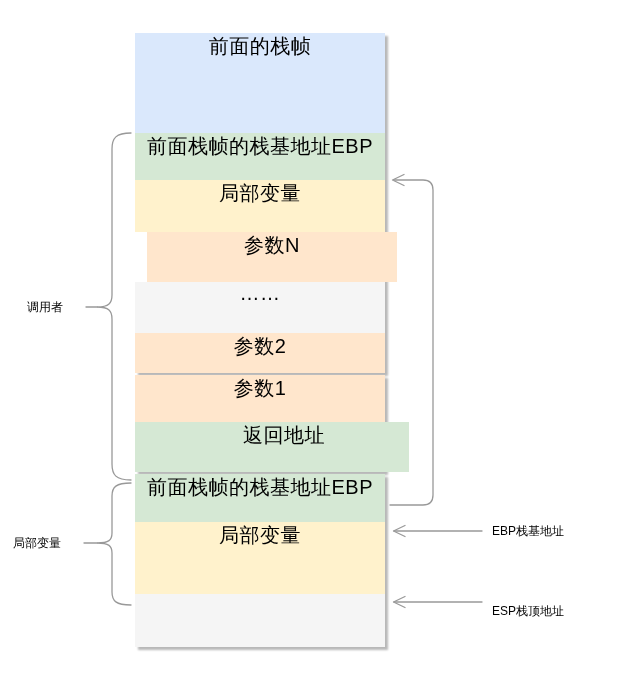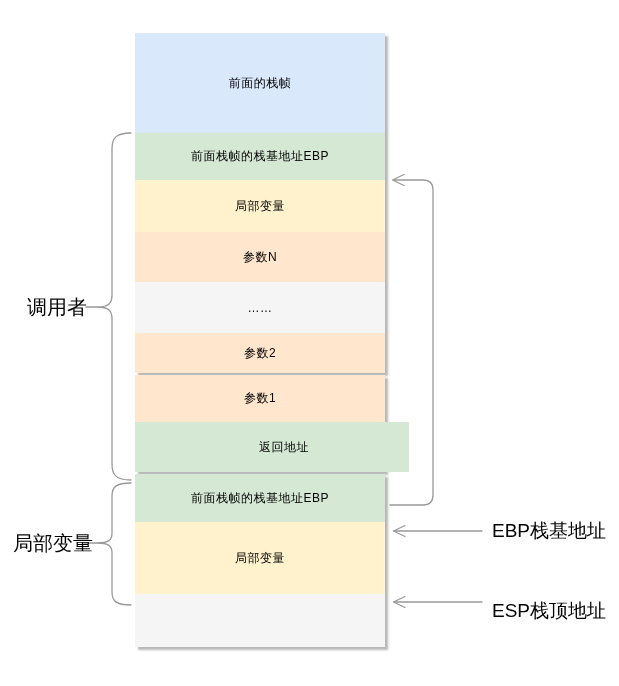--- a/index.html
+++ b/index.html
@@ -7,50 +7,50 @@
   .canvas {
     position:relative; width:619px; height:686px; overflow:hidden;
     background:#ffffff;
     font-family:"Liberation Sans", sans-serif;
     color:var(--text);
   }
   .stack { position:absolute; left:135px; top:33px; width:250px; }
   .group { box-shadow:2.5px 2.5px 2px rgba(0,0,0,0.28); }
   .group + .group { margin-top:2px; }
   .box {
-    width:100%; display:flex; align-items:center; justify-content:center;
-    font-size:12px; color:var(--text); letter-spacing:0.5px;
+    width:100%; display:flex; justify-content:center;
+    font-size:20px; color:var(--text); letter-spacing:0.5px;
   }
   .overlay { position:absolute; left:0; top:0; pointer-events:none; }
   .side-label {
-    position:absolute; font-size:20px; line-height:18px; height:18px;
+    position:absolute; font-size:12px; line-height:18px; height:18px;
     white-space:nowrap; color:var(--text);
   }
   .right-label {
-    position:absolute; left:492px; font-size:19px; line-height:18px; height:18px;
+    position:absolute; left:492px; font-size:12px; line-height:18px; height:18px;
     white-space:nowrap; color:var(--text);
   }
 </style>
 </head>
 <body>
 
 <div class="canvas">
 
   <div class="stack">
     <div class="group">
       <div class="box" style="height: 100px; background-color: rgb(218, 232, 252);">
           <span>前面的栈帧</span>
         </div>
       <div class="box" style="height: 47px; background-color: rgb(213, 232, 212);">
           <span>前面栈帧的栈基地址EBP</span>
         </div>
       <div class="box" style="height: 52px; background-color: rgb(255, 242, 204);">
           <span>局部变量</span>
         </div>
-      <div class="box" style="height: 50px; background-color: rgb(255, 230, 204);">
+      <div class="box" style="height: 50px; background-color: rgb(255, 230, 204); margin-left: 12px;">
           <span>参数N</span>
         </div>
       <div class="box" style="height: 51px; background-color: rgb(245, 245, 245);">
           <span>……</span>
         </div>
       <div class="box" style="height: 40px; background-color: rgb(255, 230, 204);">
           <span>参数2</span>
         </div>
     </div>
     <div class="group">

